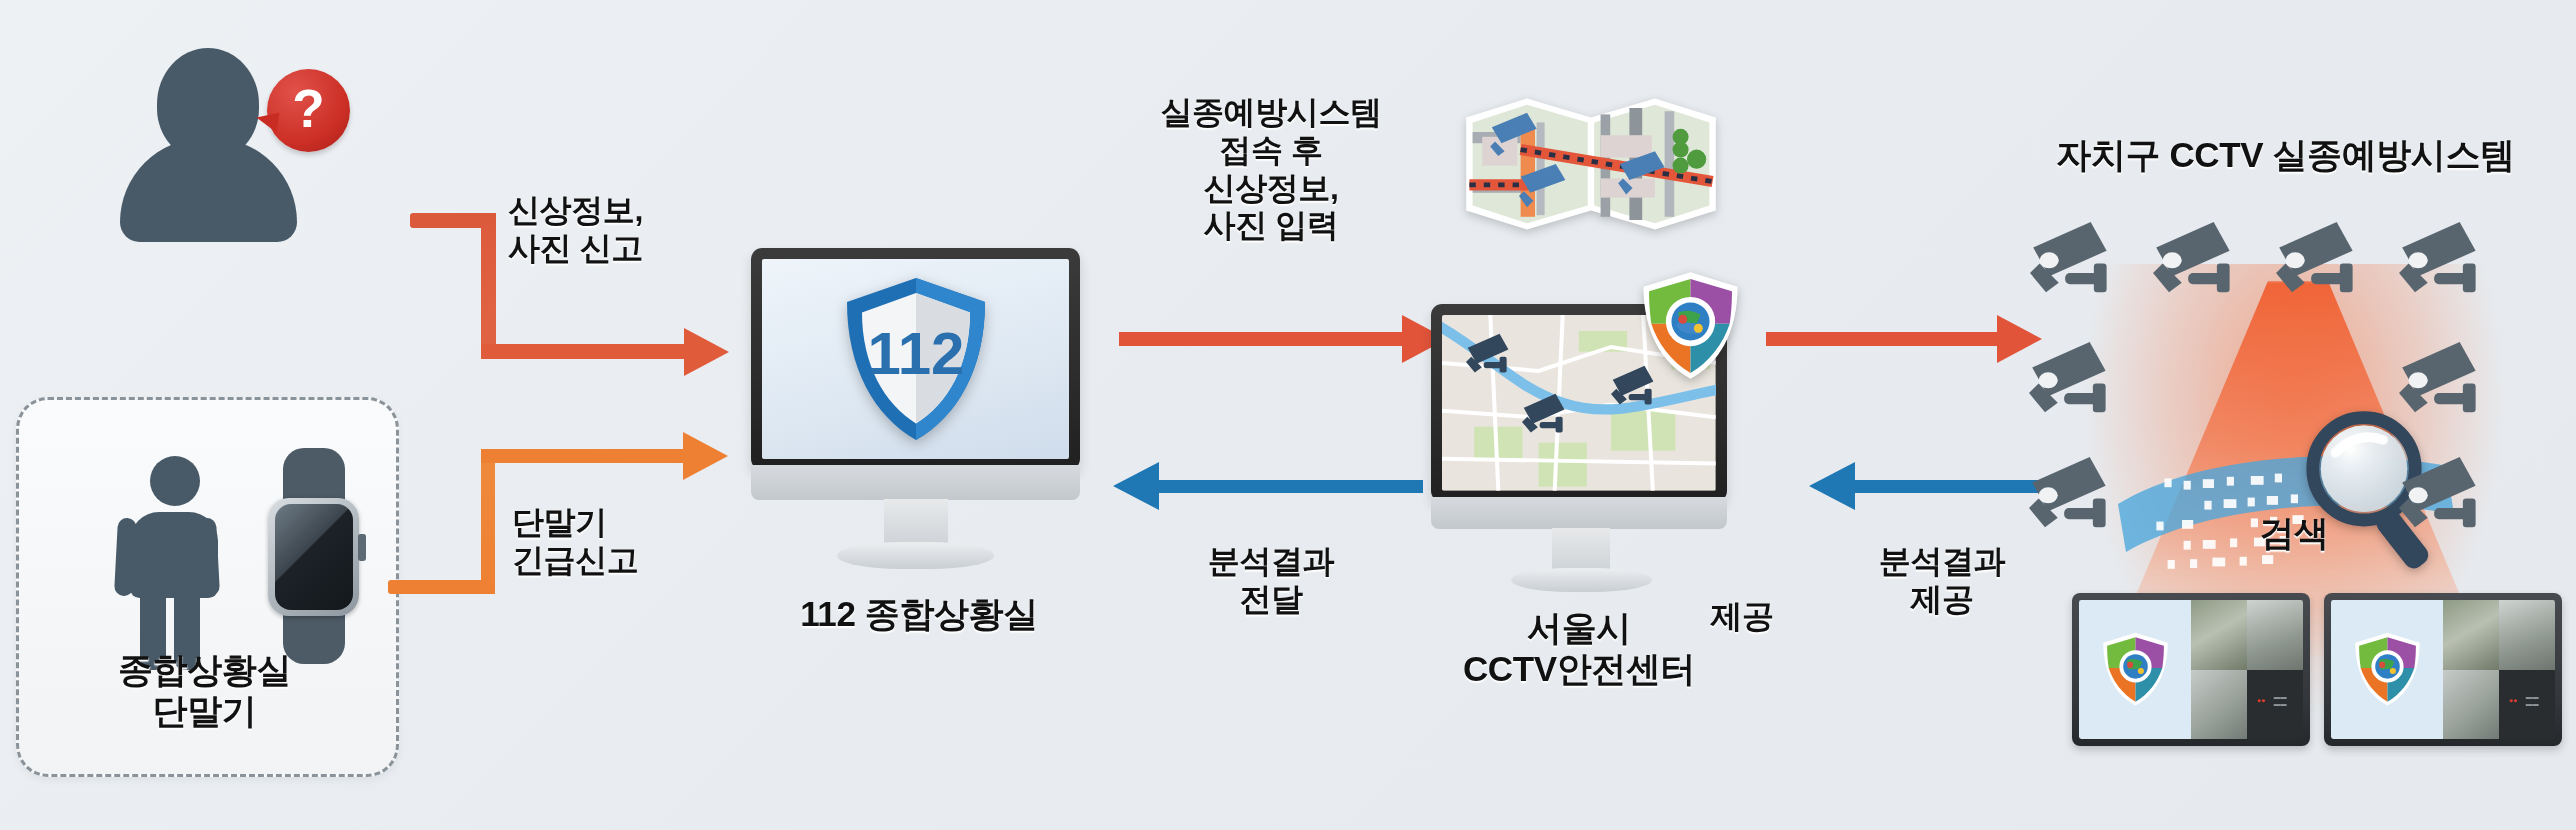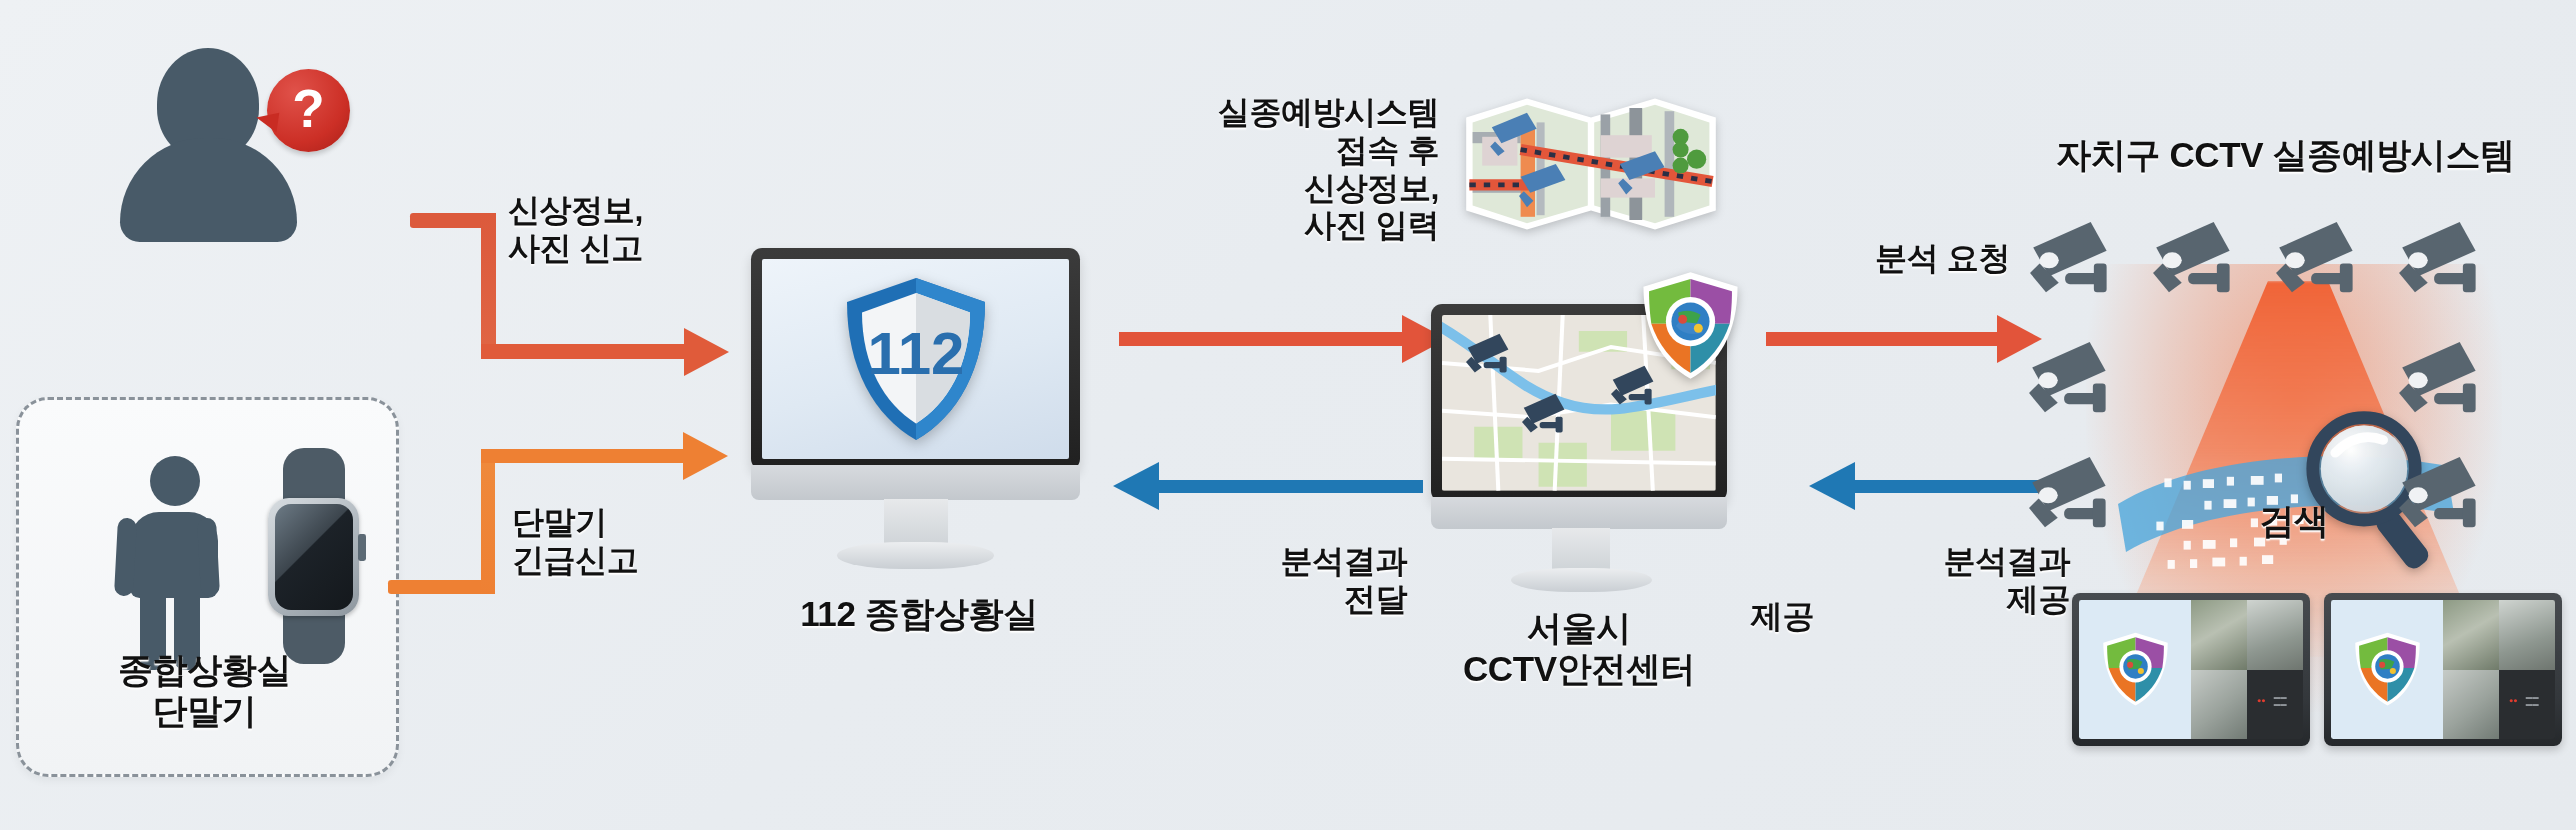--- a/index.html
+++ b/index.html
@@ -24,21 +24,21 @@
     position: absolute;
     color: #111;
     font-weight: bold;
     text-align: center;
     line-height: 1.18;
     letter-spacing: -0.4px;
     text-shadow: 0 1.6px 1.6px rgba(255,255,255,0.95), 0 0.8px 0 rgba(255,255,255,0.9);
     white-space: pre-line;
   }
   .t-big { font-size: 35px; }
-  .t-mid { font-size: 32px; text-align: right; }
+  .t-mid { font-size: 32px; }
 
   
   .person-head {
     position:absolute; width:102px; height:112px;
     background:#485a68; border-radius:50% 50% 46% 46%;
     left:45px; top:0;
   }
   .person-body {
     position:absolute; width:177px; height:104px; left:8px; top:90px;
     background:#485a68;
@@ -348,21 +348,20 @@
   </div>
   <div class="label t-mid" style="left:1135px; top:543px; width:272px;">분석결과
 전달</div>
 
   <div class="label t-mid" style="left:1670px; top:598px; width:144px;">제공</div>
 
   <div>
     <div class="arrow-line" style="left:1766px; top:332px; width:236px; height:14.4px; background:#e2543a;"></div>
     <div class="arrow-head" style="left:1997px; top:315px; border-width:24px 0 24px 45px; border-color:transparent transparent transparent #e2543a;"></div>
   </div>
-  <div class="label t-mid" style="left:1770px; top:240px; width:240px;">분석 요청</div>
 
   <div>
     <div class="arrow-line" style="left:1854px; top:480px; width:200px; height:12.8px; background:#1f78b4;"></div>
     <div class="arrow-head" style="left:1809px; top:462px; border-width:24px 46px 24px 0; border-color:transparent #1f78b4 transparent transparent;"></div>
   </div>
   <div class="label t-mid" style="left:1814px; top:543px; width:256px;">분석결과
 제공</div>
 
   <div class="label t-big" style="left:1998px; top:134px; width:575px;">자치구 CCTV 실종예방시스템</div>
 
@@ -484,21 +483,21 @@
   <svg class="cam" style="left:2399px; top:457px;" width="99" height="75" viewBox="0 0 62 47">
       <g fill="#58656f">
         <path d="M2 16 L38 0 L48 18 L12 34z"></path>
         <path d="M6 26 l12 12 -8 6 -10 -12z"></path>
         <rect x="22" y="32" width="22" height="7" rx="3"></rect>
         <rect x="40" y="26" width="8" height="18" rx="2"></rect>
         <ellipse cx="12" cy="24" rx="6" ry="5" fill="#f0f2f4"></ellipse>
       </g>
     </svg>
 
-  <div class="label t-big" style="left:2174px; top:500px; width:240px;">검색</div>
+  <div class="label t-big" style="left:2174px; top:512px; width:240px;">검색</div>
 
   <div class="wallmon" style="left:2072px; top:593px; width:238px; height:153px;">
     <div class="wallmon-inner">
       <div style="width:50%;height:100%;background:#dceaf5;display:flex;align-items:center;justify-content:center;">
         <svg width="69" height="77" viewBox="0 0 90 100">
           <path d="M45 2 L87 15 C87 56 70 84 45 97 C20 84 3 56 3 15 Z" fill="#ffffff"></path>
           <path d="M45 8 L45 48 L10 48 C8 34 8 24 8 19 Z" fill="#73bb3e"></path>
           <path d="M45 8 L82 19 C82 24 82 34 80 48 L45 48 Z" fill="#9b4fa5"></path>
           <path d="M10 48 L45 48 L45 92 C28 82 16 66 10 48 Z" fill="#ea7424"></path>
           <path d="M45 48 L80 48 C74 66 62 82 45 92 Z" fill="#2e8fa8"></path>

